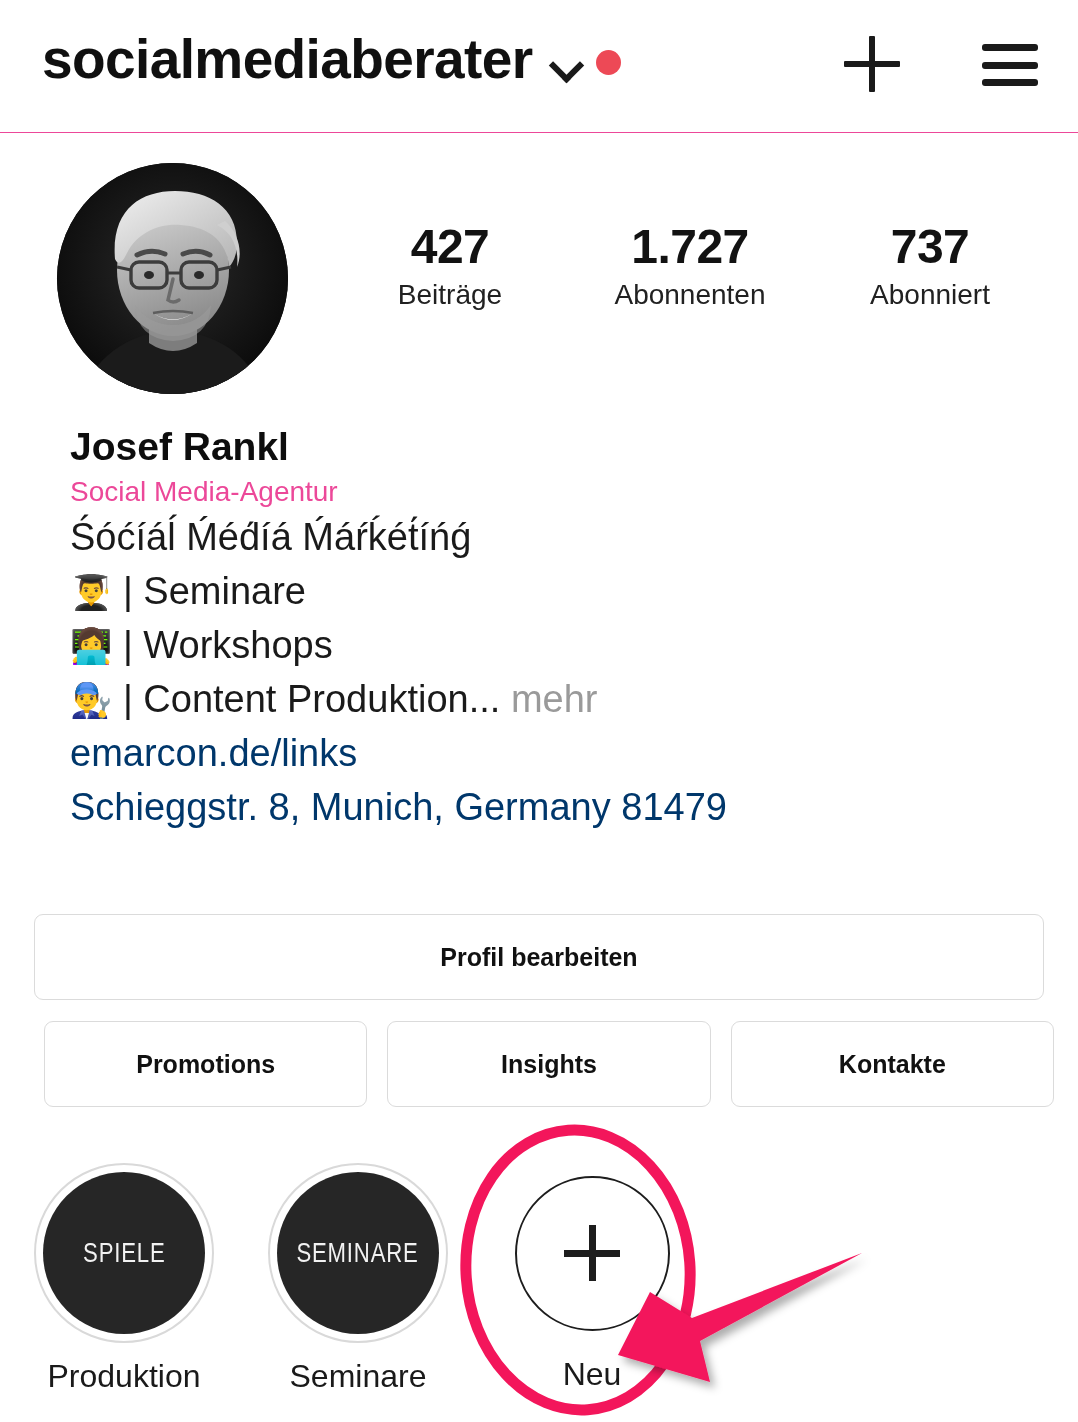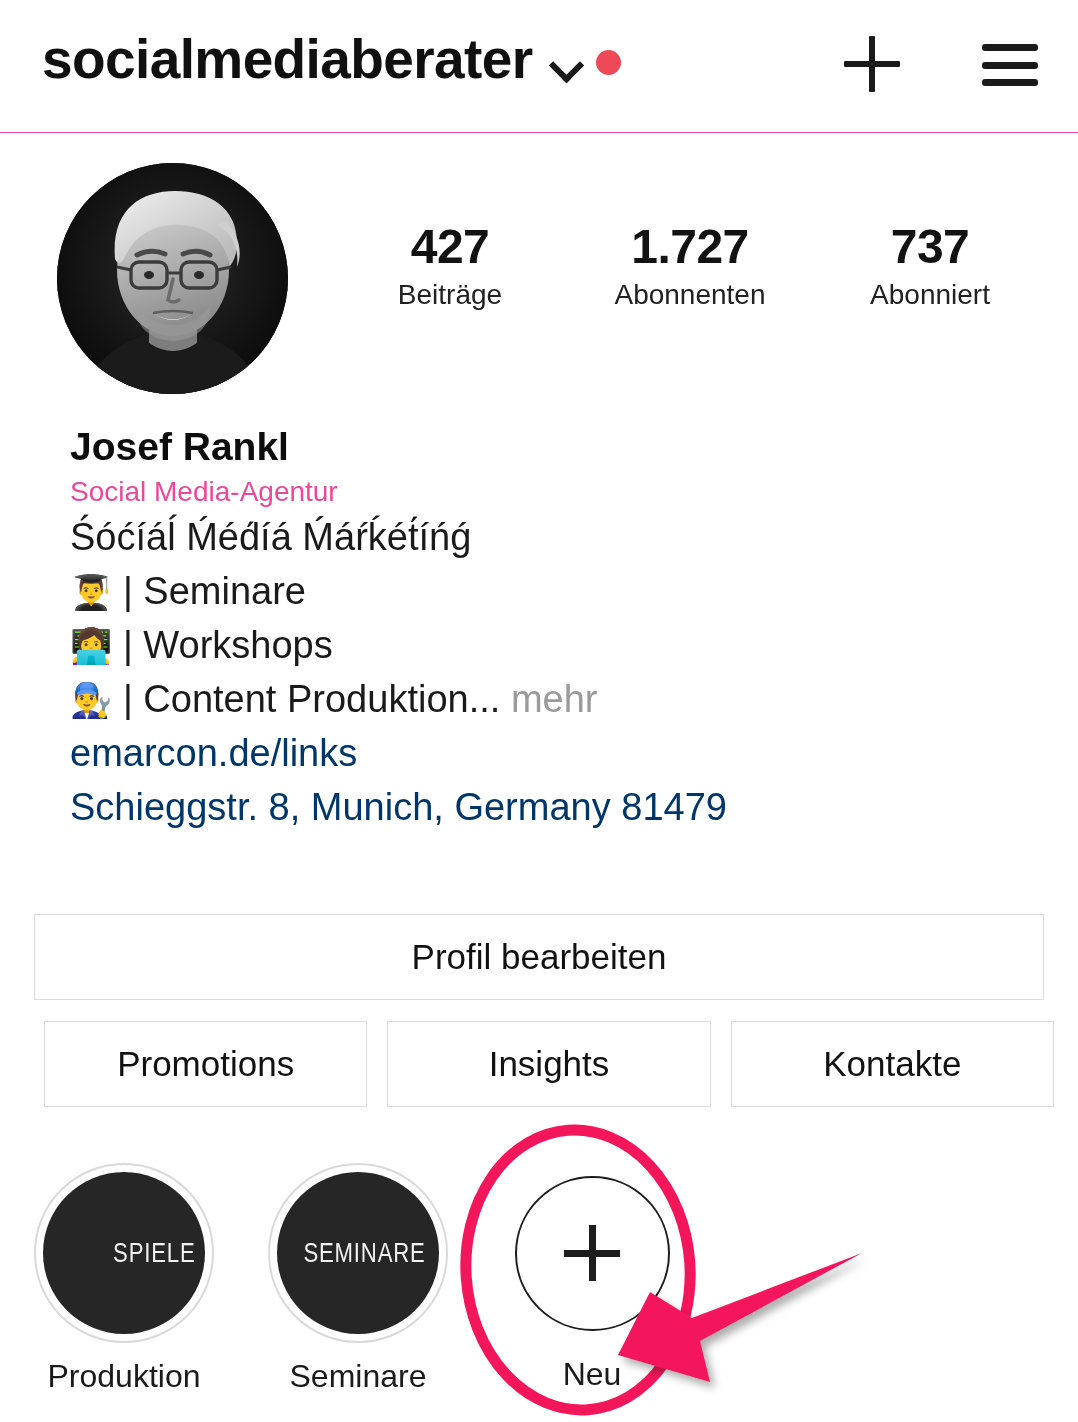--- a/index.html
+++ b/index.html
@@ -184,25 +184,25 @@
   .bio-address {
     display: block;
     font-size: 38px;
     color: #00376b;
     line-height: 1.42;
   }
 
   
   .btn {
     border: 1px solid #dbdbdb;
-    border-radius: 0;
+    border-radius: 9px;
     background: #ffffff;
     color: #111111;
-    font-size: 35px;
-    font-weight: normal;
+    font-size: 25px;
+    font-weight: bold;
     font-family: "Liberation Sans", "DejaVu Sans", sans-serif;
     display: flex;
     align-items: center;
     justify-content: center;
     cursor: pointer;
   }
 
   .btn-edit {
     position: absolute;
     left: 34px;
@@ -246,21 +246,21 @@
     align-items: center;
     justify-content: center;
   }
   .hl-circle {
     width: 100%;
     height: 100%;
     border-radius: 50%;
     background: #262626;
     display: flex;
     align-items: center;
-    justify-content: flex-end;
+    justify-content: center;
   }
   .hl-cover-text {
     color: #f2f2f2;
     font-size: 27px;
     font-weight: normal;
     letter-spacing: 1px;
     transform: scaleX(0.82);
     white-space: nowrap;
   }
   .hl-label {

